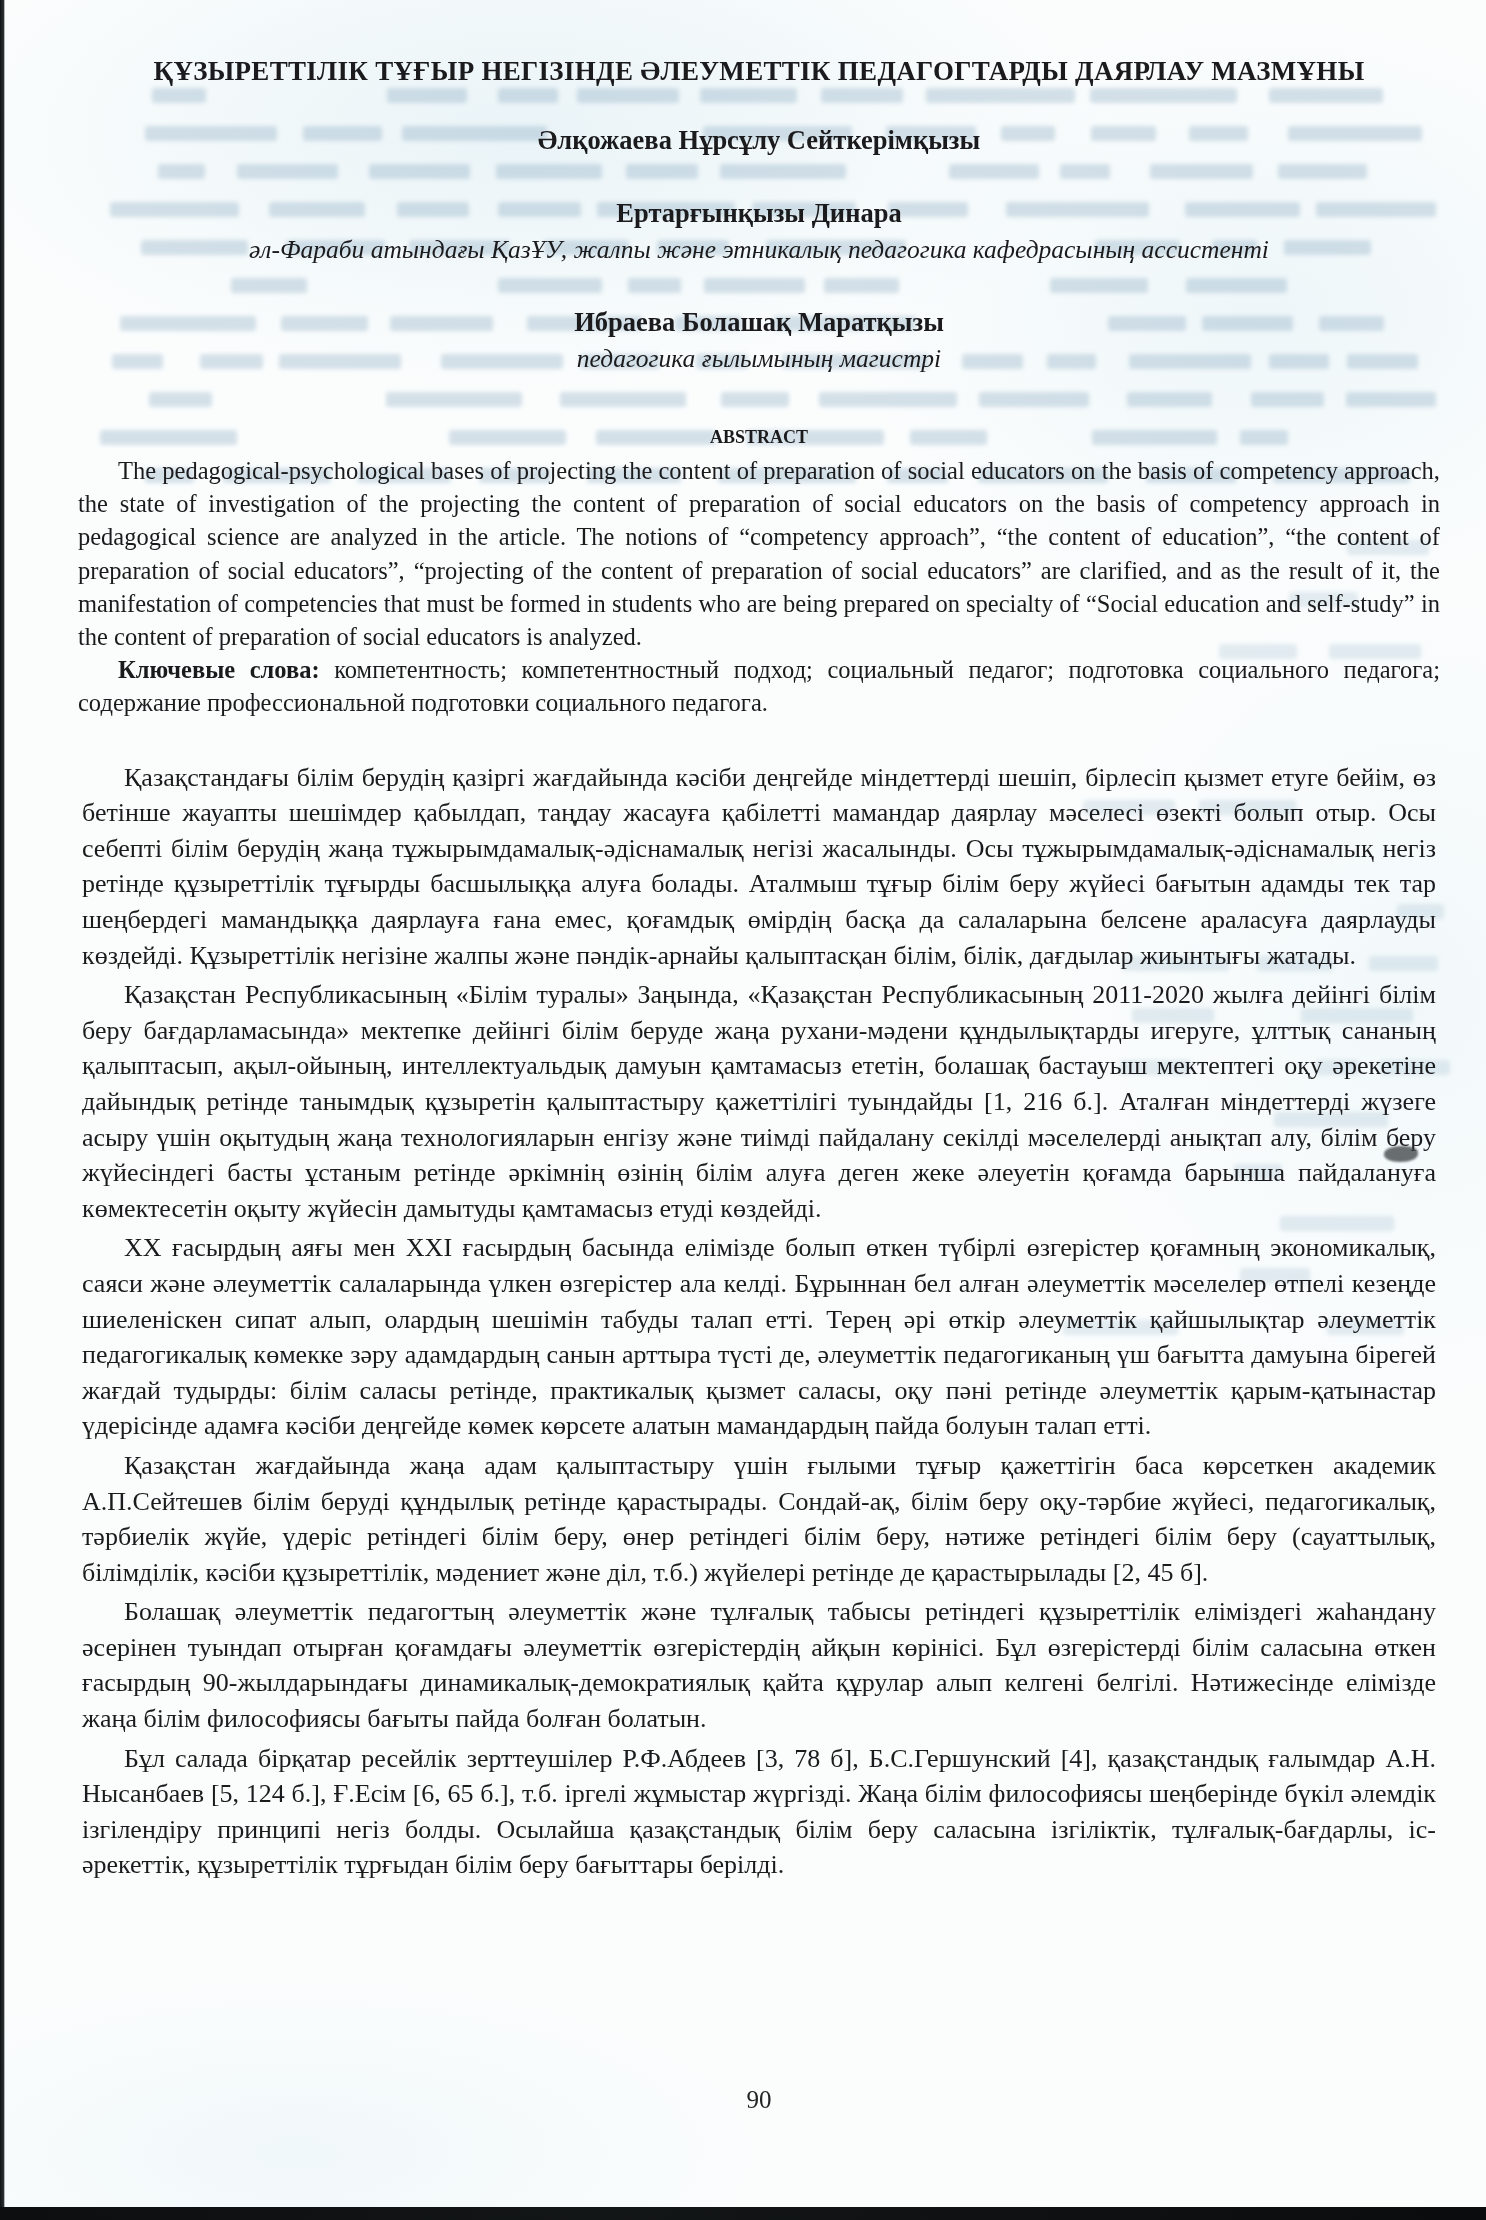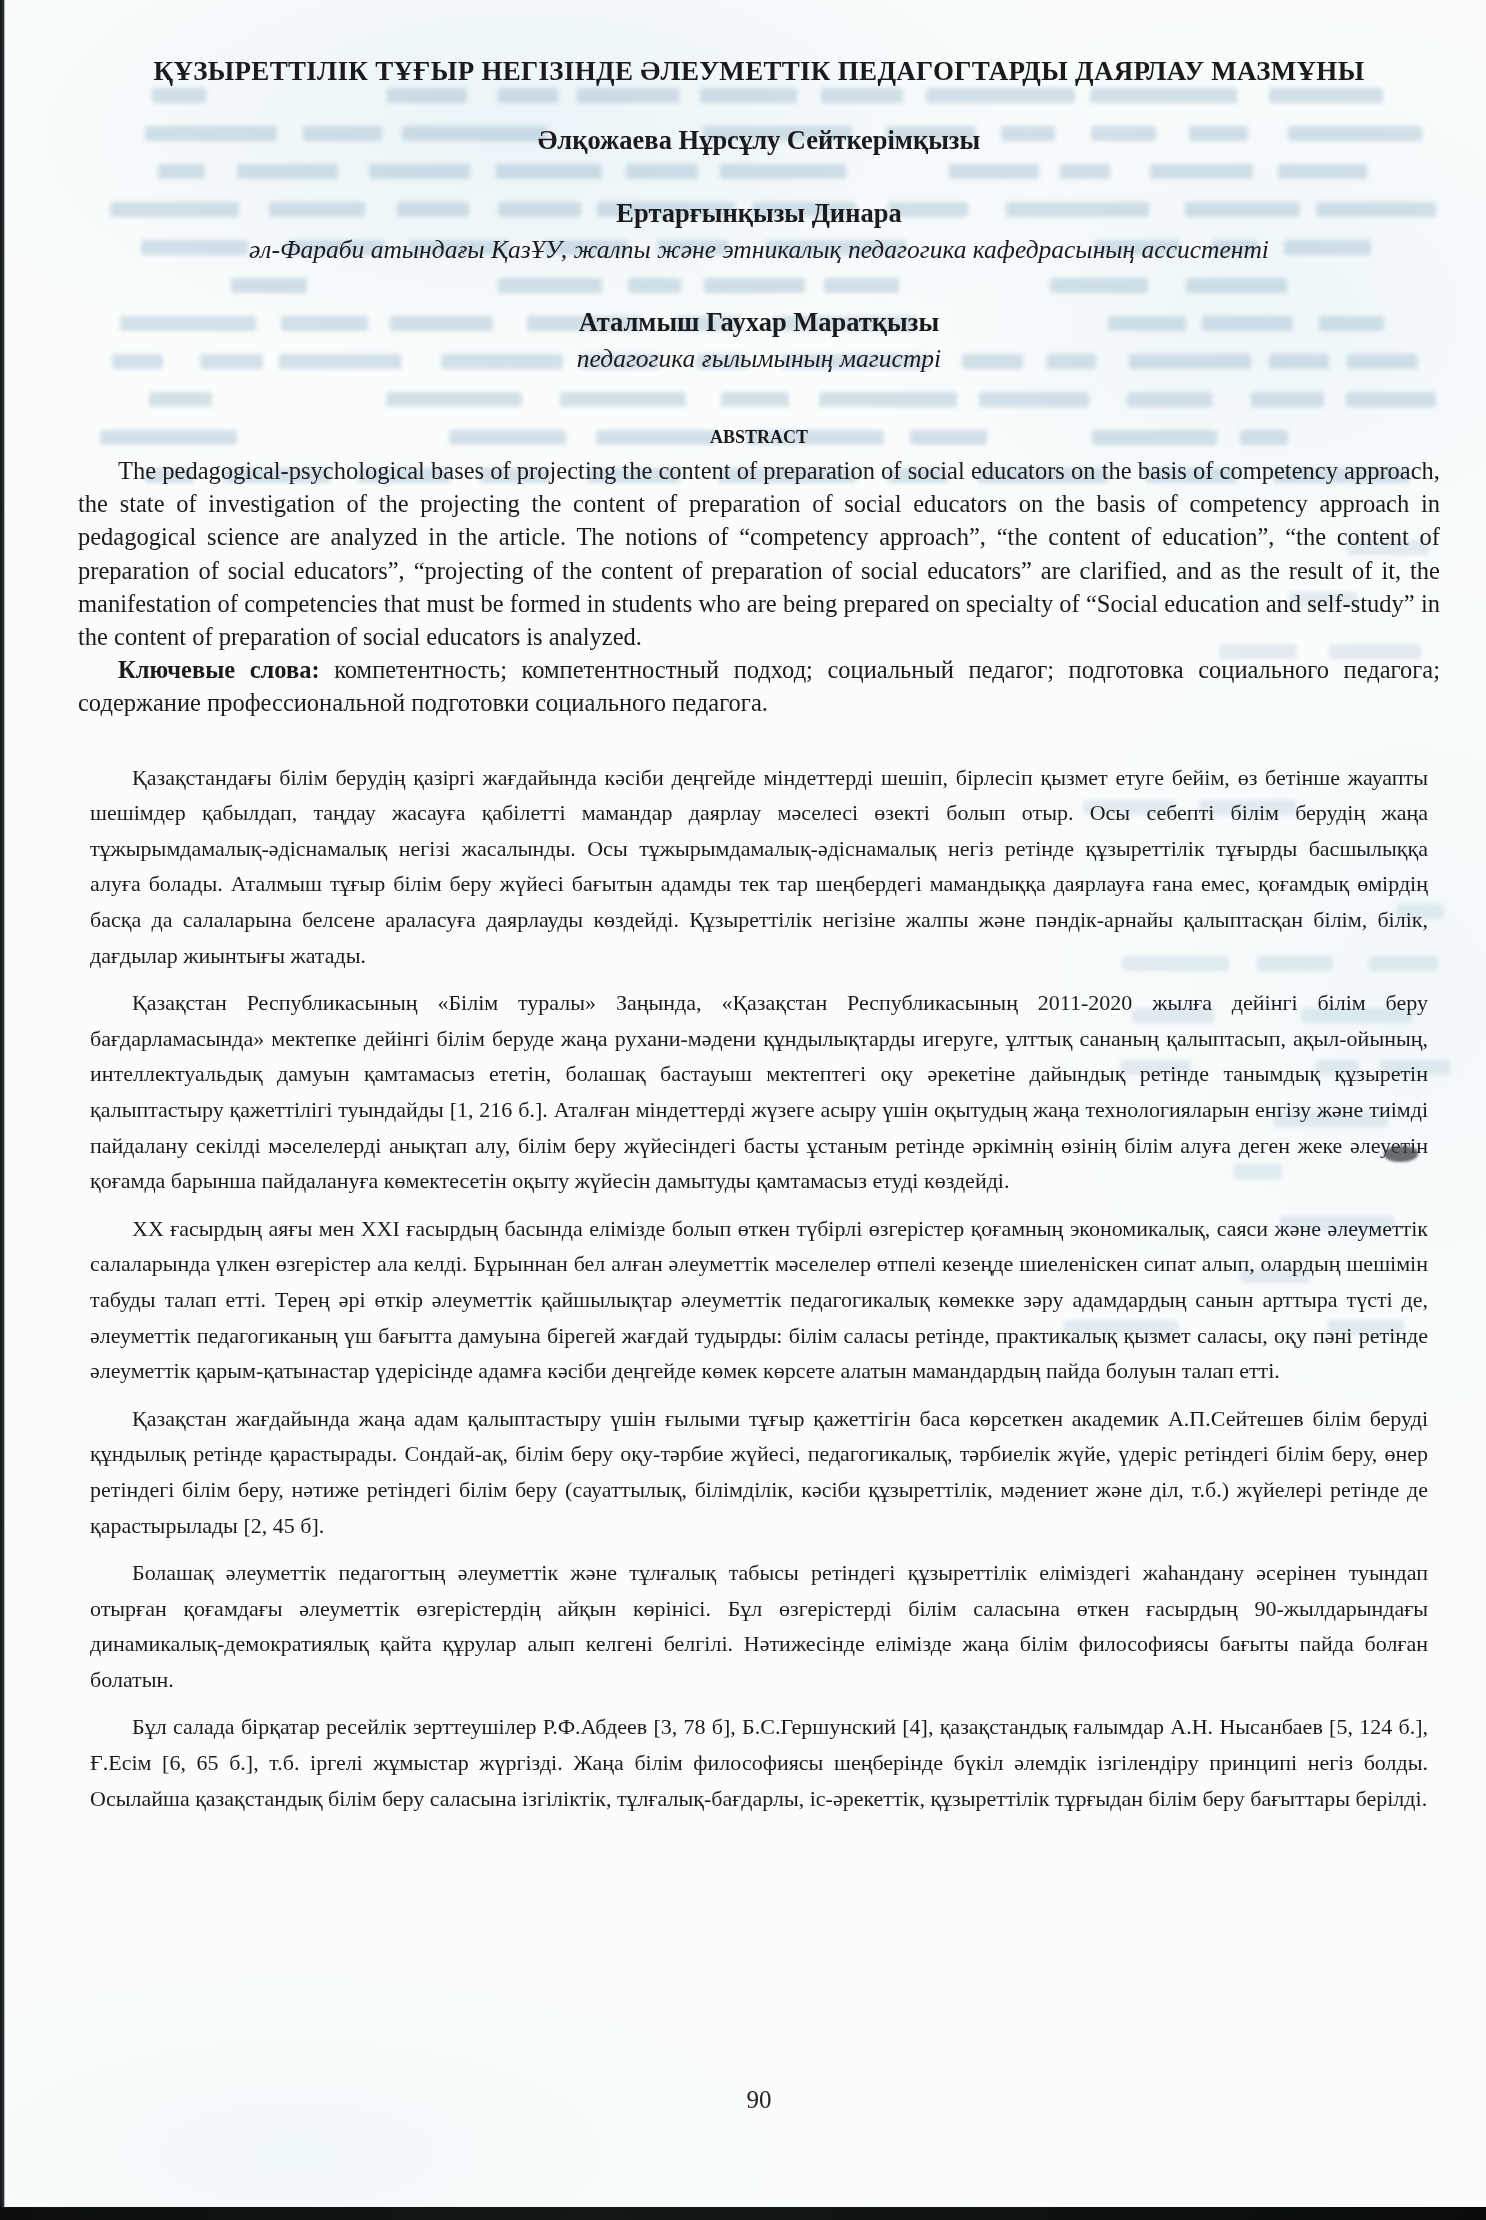--- a/index.html
+++ b/index.html
@@ -64,22 +64,22 @@
     text-align: center; font-weight: bold; font-size: 18px;
     line-height: 33px; margin: 44px 0 0 0;
   }
   .abstract-text, .keywords {
     font-size: 24.5px; line-height: 33.2px;
     text-align: justify; text-indent: 40px; margin: 0;
   }
   .kw-label { font-weight: bold; }
   .body-text { margin-top: 40px; }
   .body-text p {
-    font-size: 22px; line-height: 35.6px;
-    text-align: justify; text-indent: 42px; margin: 12px;
+    font-size: 26px; line-height: 35.6px;
+    text-align: justify; text-indent: 42px; margin: 4px;
   }
   .page-number {
     position: absolute; top: 2086px; left: 78px; width: 1362px;
     text-align: center; font-size: 25px; color: #232325; z-index: 1;
   }
 </style>
 </head>
 <body>
 
 <div class="paper">
@@ -270,21 +270,21 @@
       <div class="author-block">
         <p class="author-name">Әлқожаева Нұрсұлу Сейткерімқызы</p>
       </div>
 
       <div class="author-block">
         <p class="author-name">Ертарғынқызы Динара</p>
         <p class="author-affil">әл-Фараби атындағы ҚазҰУ, жалпы және этникалық педагогика кафедрасының ассистенті</p>
       </div>
 
       <div class="author-block">
-        <p class="author-name">Аталмыш Гаухар Маратқызы</p>
+        <p class="author-name">Ибраева Болашақ Маратқызы</p>
         <p class="author-affil">педагогика ғылымының магистрі</p>
       </div>
 
     </div>
 
     <h2 class="abstract-heading">ABSTRACT</h2>
     <p class="abstract-text">The pedagogical-psychological bases of projecting the content of preparation of social educators on the basis of competency approach, the state of investigation of the projecting the content of preparation of social educators on the basis of competency approach in pedagogical science are analyzed in the article. The notions of “competency approach”, “the content of education”, “the content of preparation of social educators”, “projecting of the content of preparation of social educators” are clarified, and as the result of it, the manifestation of competencies that must be formed in students who are being prepared on specialty of “Social education and self-study” in the content of preparation of social educators is analyzed.</p>
 
     <p class="keywords"><span class="kw-label">Ключевые слова:</span><span> компетентность; компетентностный подход; социальный педагог; подготовка социального педагога; содержание профессиональной подготовки социального педагога.</span></p>
 

